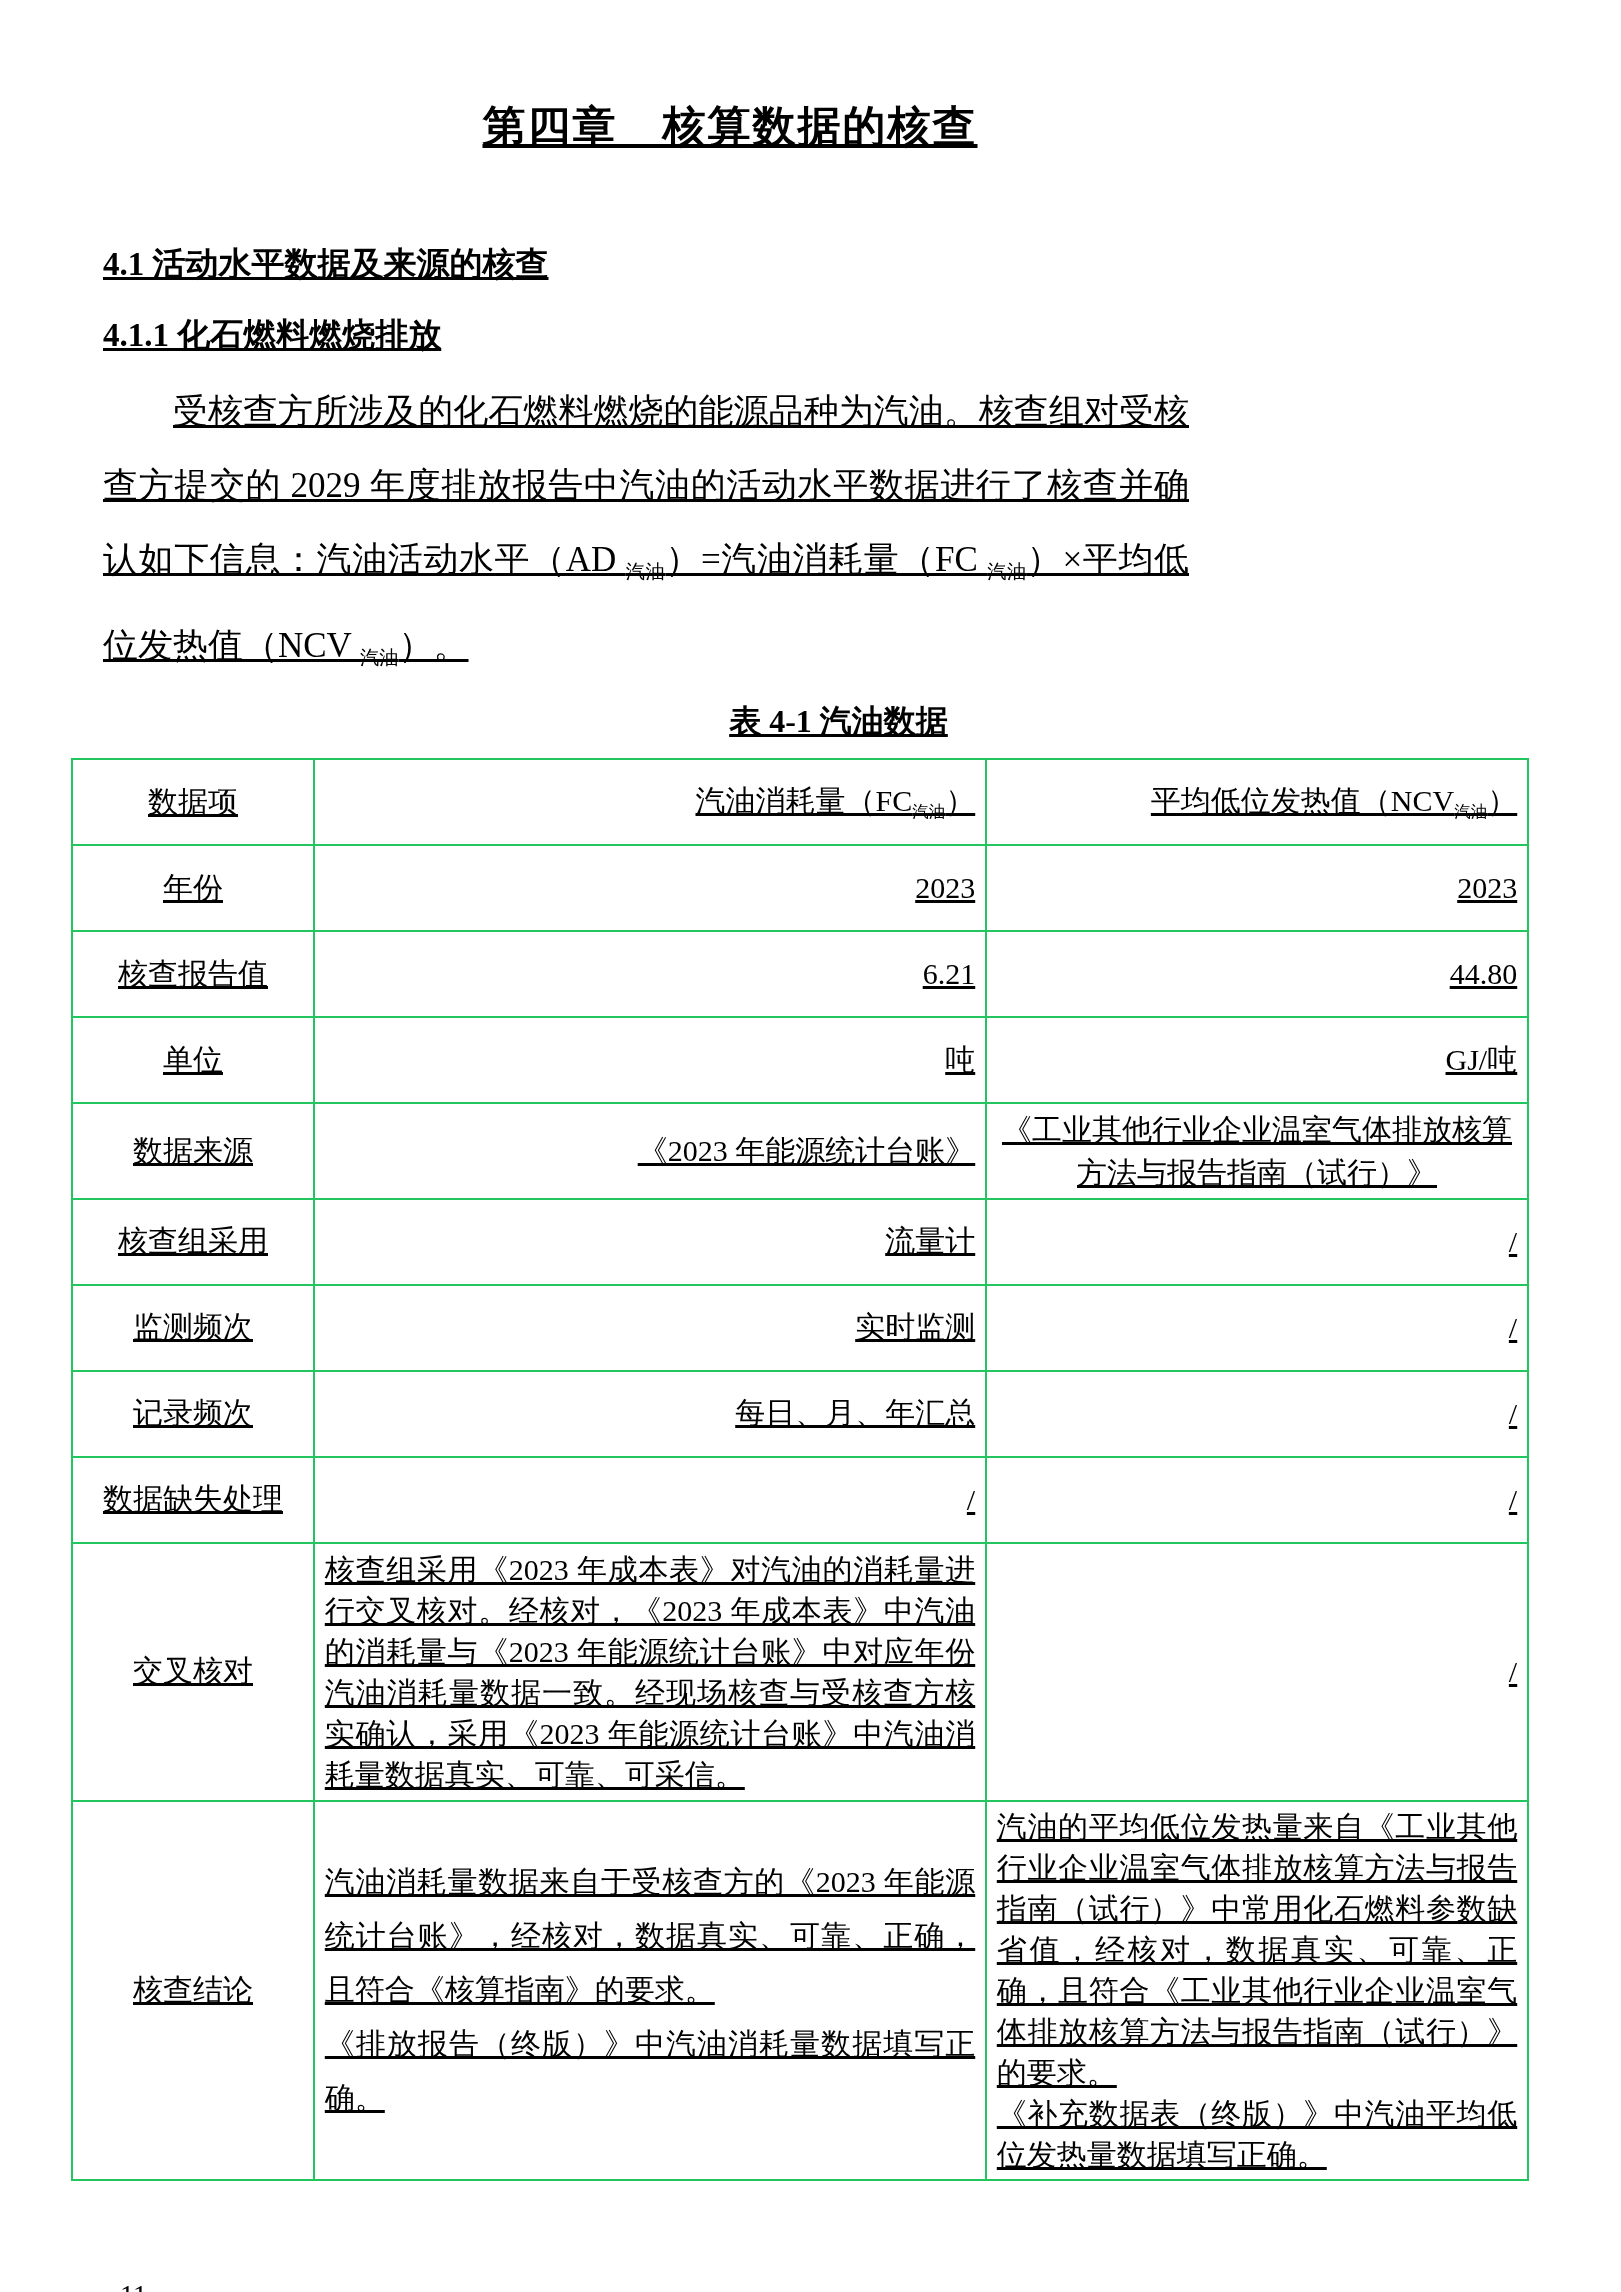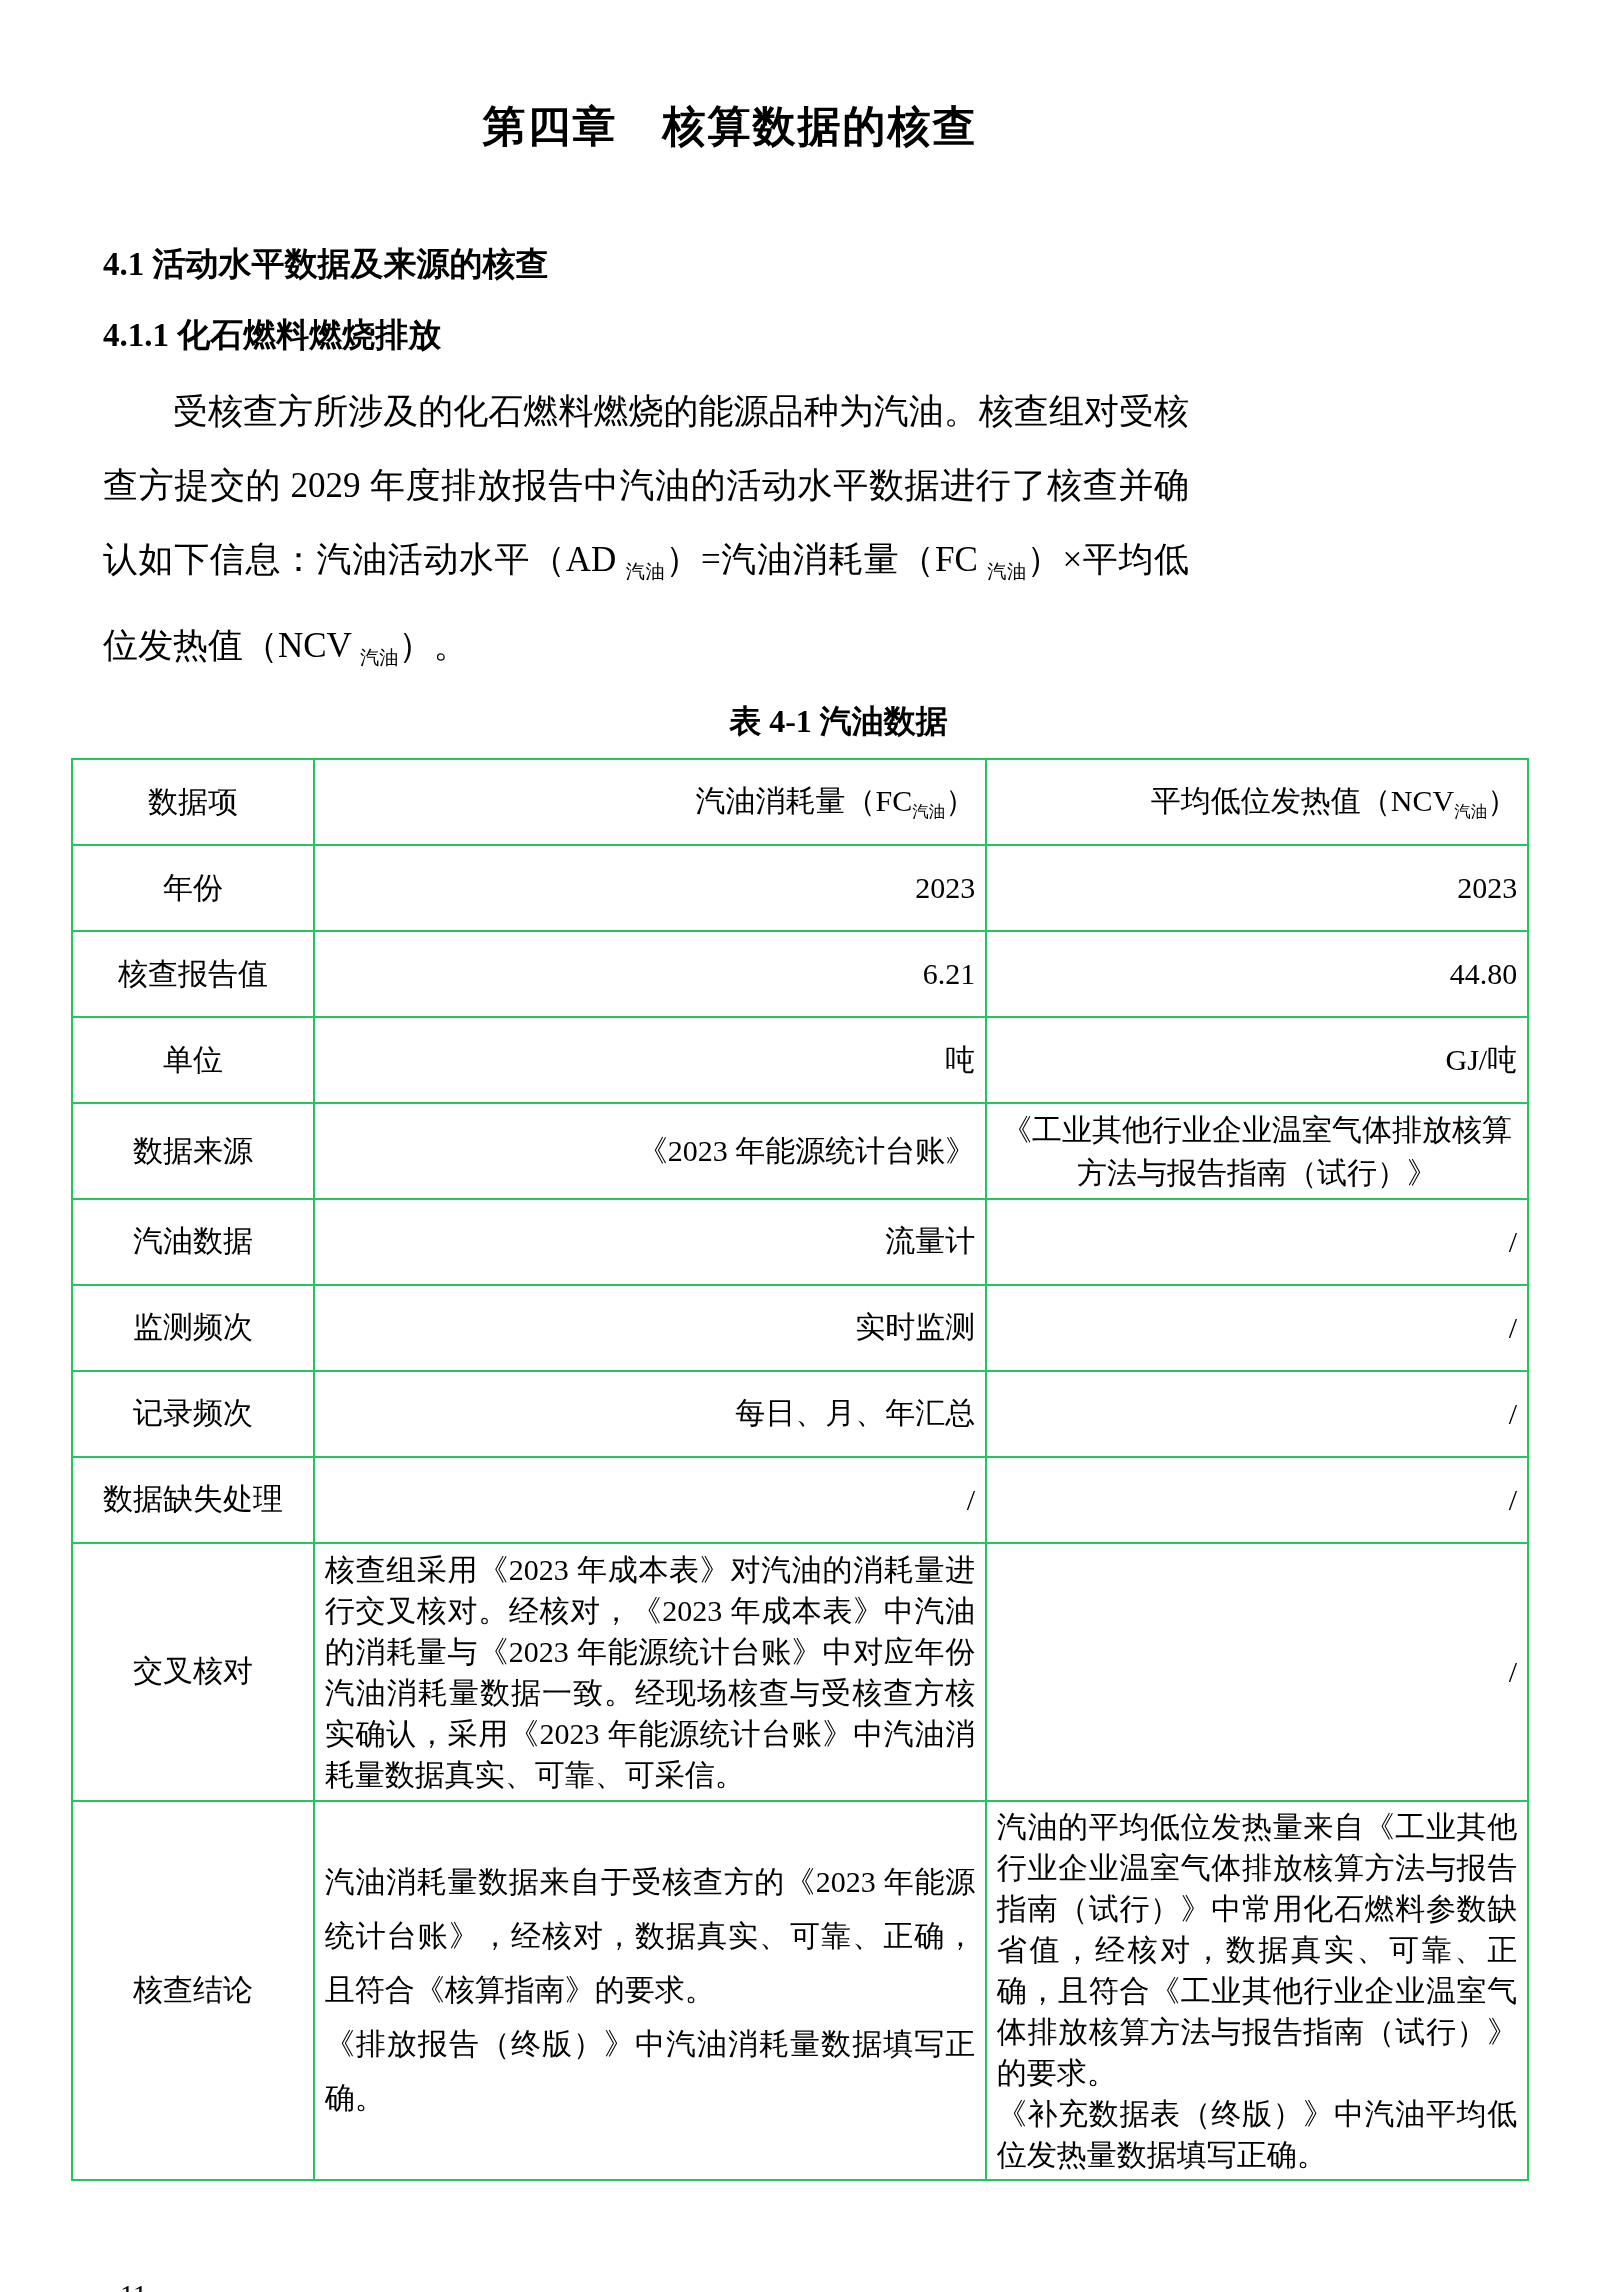--- a/index.html
+++ b/index.html
@@ -3,21 +3,21 @@
 <meta charset="utf-8">
 <style>
   html,body{margin:0;padding:0;}
   body{
     width:1621px;height:2293px;
     background:#ffffff;
     font-family:"Liberation Serif","DejaVu Serif",serif;
     color:#000;
     overflow:hidden;
   }
-  .page{position:relative;width:1295px;height:2293px;}
+  .page{position:relative;width:1295px;height:2293px;text-decoration:underline;}
 
   .chapter-title{
     width:1460px;
     margin:0 auto;
     padding-top:98px;
     text-align:center;
     font-size:43px;
     font-weight:bold;
     letter-spacing:2px;
   }
@@ -149,21 +149,21 @@
     </tr>
 
     <tr class="rh">
       <td class="lbl">数据来源</td>
       <td class="val">《2023 年能源统计台账》</td>
       <td class="val-multi">《工业其他行业企业温室气体排放核算
 方法与报告指南（试行）》</td>
     </tr>
 
     <tr class="rh">
-      <td class="lbl">汽油数据</td>
+      <td class="lbl">核查组采用</td>
       <td class="val">流量计</td>
       <td class="val">/</td>
     </tr>
 
     <tr class="rh">
       <td class="lbl">监测频次</td>
       <td class="val">实时监测</td>
       <td class="val">/</td>
     </tr>
 

